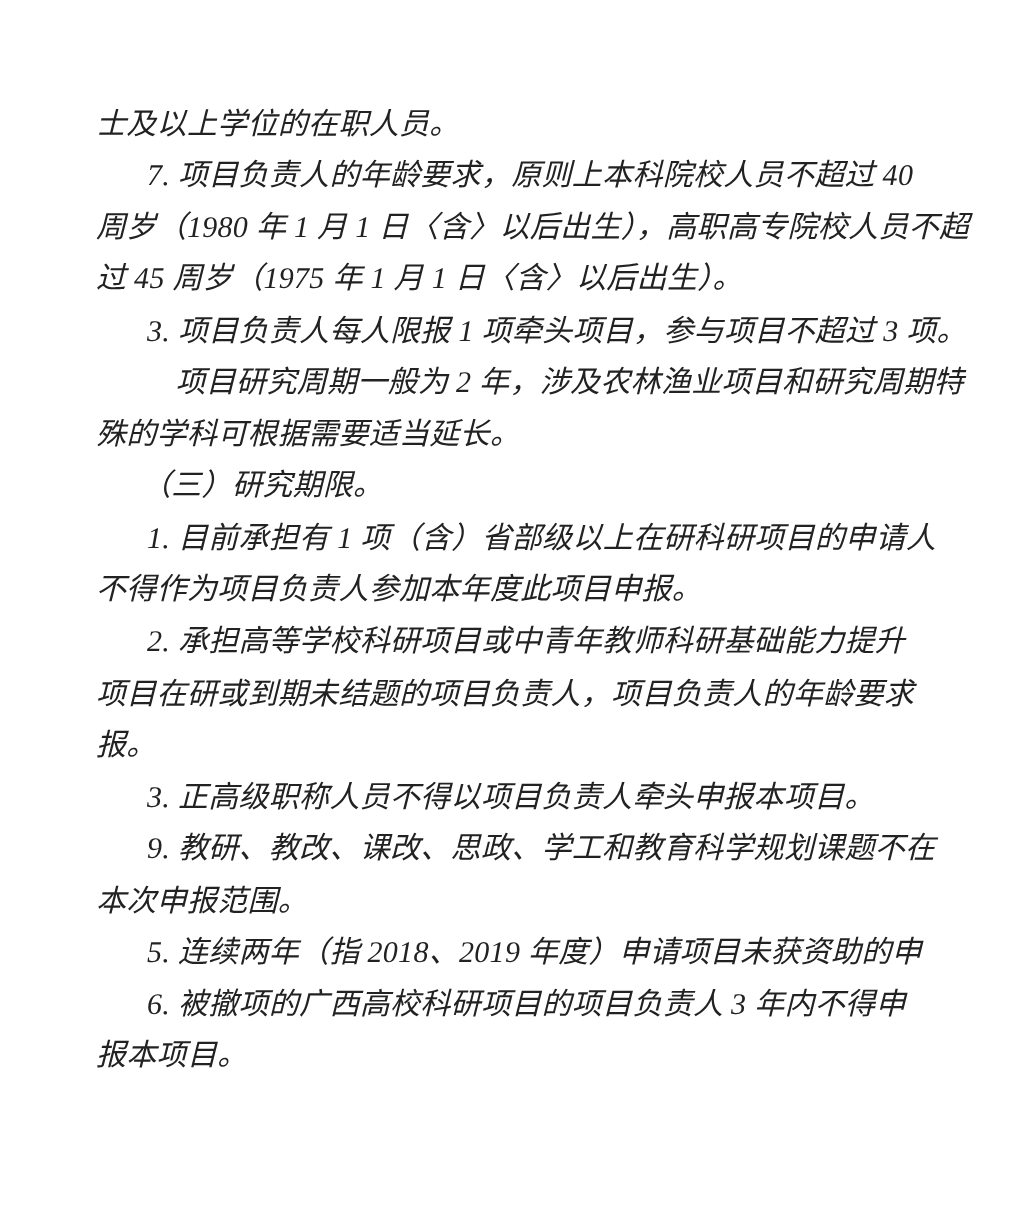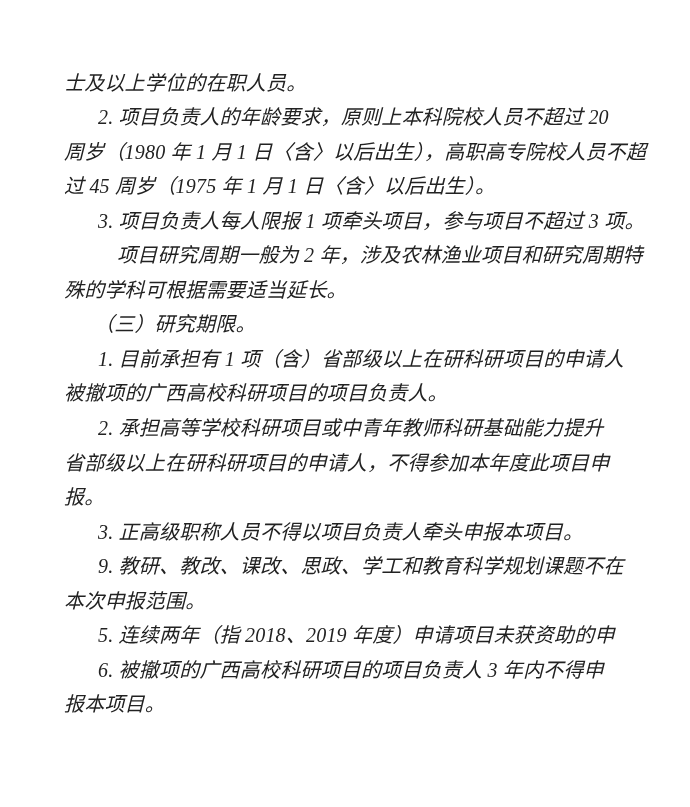--- a/index.html
+++ b/index.html
@@ -34,31 +34,31 @@
   .indent-item    { padding-left: 34px; }
   .indent-section { padding-left: 30px; }
   .indent-para    { padding-left: 53px; }
 </style>
 </head>
 <body>
 
 <div class="page" style="background: rgb(255, 255, 255); color: rgb(34, 34, 34);">
   <div class="textblock">
       <div class="line indent-none">士及以上学位的在职人员。</div>
-      <div class="line indent-item">2. 项目负责人的年龄要求，原则上本科院校人员不超过 20</div>
+      <div class="line indent-item">7. 项目负责人的年龄要求，原则上本科院校人员不超过 40</div>
       <div class="line indent-none">周岁（1980 年 1 月 1 日〈含〉以后出生），高职高专院校人员不超</div>
       <div class="line indent-none">过 45 周岁（1975 年 1 月 1 日〈含〉以后出生）。</div>
       <div class="line indent-item">3. 项目负责人每人限报 1 项牵头项目，参与项目不超过 3 项。</div>
       <div class="line indent-para">项目研究周期一般为 2 年，涉及农林渔业项目和研究周期特</div>
       <div class="line indent-none">殊的学科可根据需要适当延长。</div>
       <div class="line indent-section">（三）研究期限。</div>
       <div class="line indent-item">1. 目前承担有 1 项（含）省部级以上在研科研项目的申请人</div>
-      <div class="line indent-none">被撤项的广西高校科研项目的项目负责人。</div>
+      <div class="line indent-none">不得作为项目负责人参加本年度此项目申报。</div>
       <div class="line indent-item">2. 承担高等学校科研项目或中青年教师科研基础能力提升</div>
-      <div class="line indent-none">省部级以上在研科研项目的申请人，不得参加本年度此项目申</div>
+      <div class="line indent-none">项目在研或到期未结题的项目负责人，项目负责人的年龄要求</div>
       <div class="line indent-none">报。</div>
       <div class="line indent-item">3. 正高级职称人员不得以项目负责人牵头申报本项目。</div>
       <div class="line indent-item">9. 教研、教改、课改、思政、学工和教育科学规划课题不在</div>
       <div class="line indent-none">本次申报范围。</div>
       <div class="line indent-item">5. 连续两年（指 2018、2019 年度）申请项目未获资助的申</div>
       <div class="line indent-item">6. 被撤项的广西高校科研项目的项目负责人 3 年内不得申</div>
       <div class="line indent-none">报本项目。</div>
     </div>
 </div>
 

